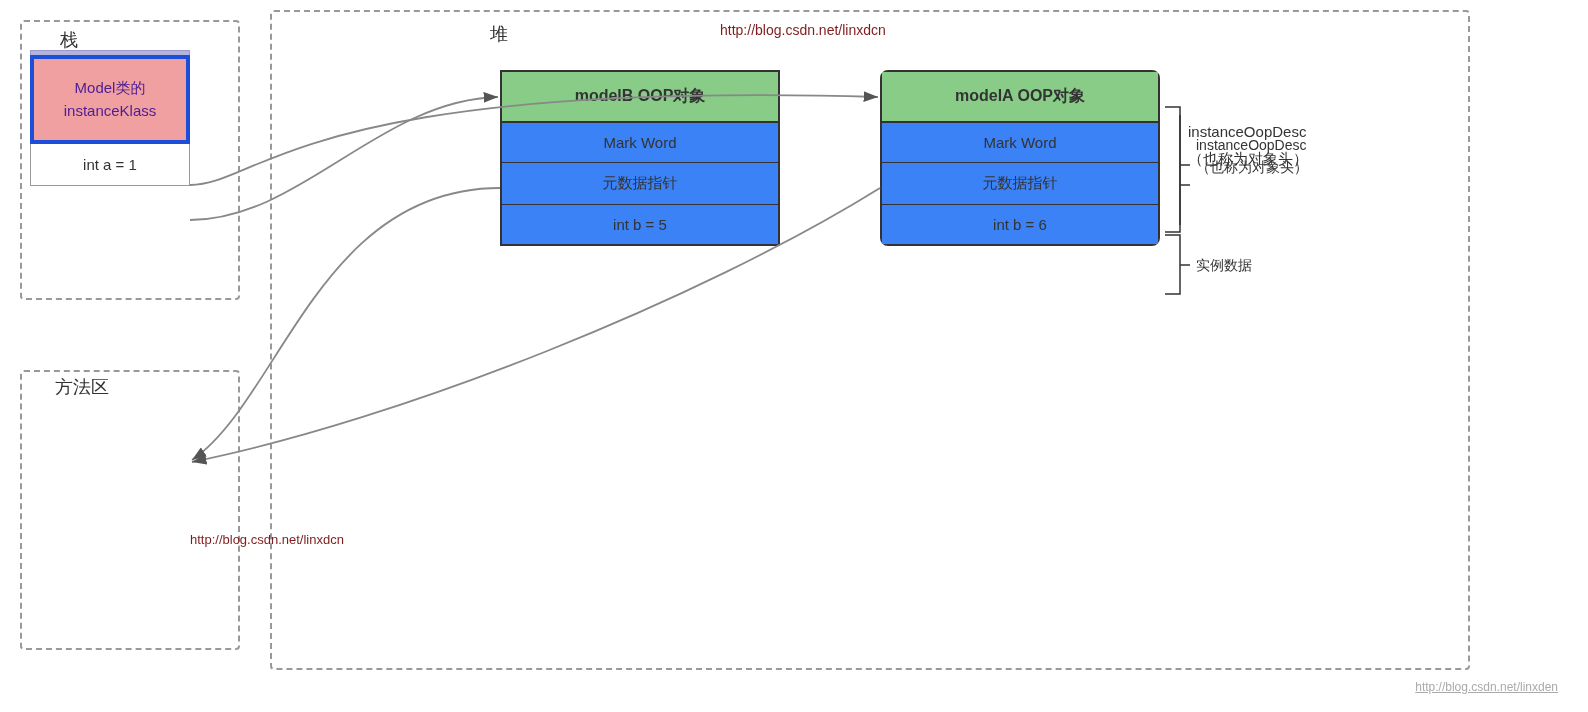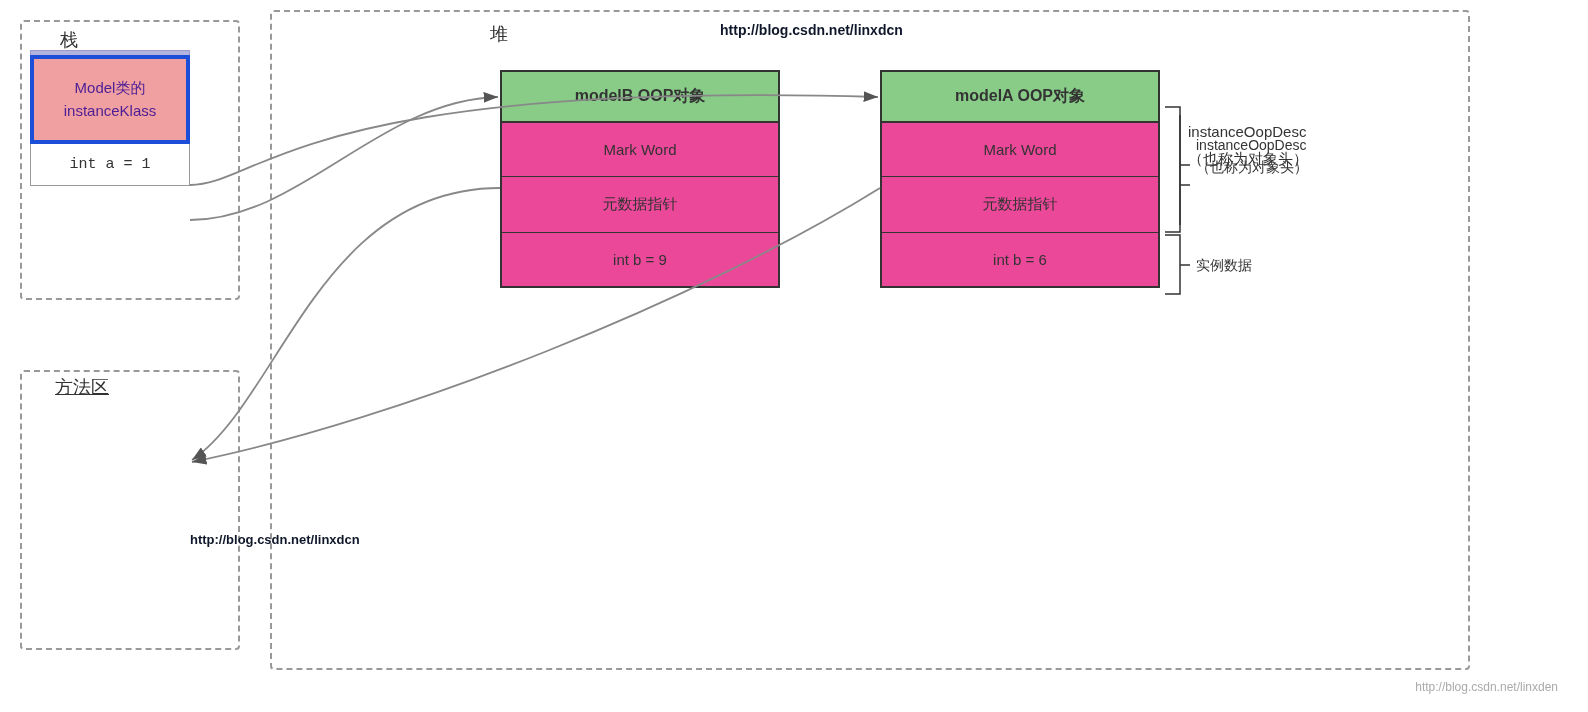--- a/index.html
+++ b/index.html
@@ -90,40 +90,41 @@
       border-bottom: 2px solid #333;
       padding: 14px;
       text-align: center;
       font-size: 16px;
       font-weight: bold;
       color: #333;
     }
 
     .oop-row {
       border-bottom: 1px solid #333;
-      padding: 18px 14px;
-      text-align: center;
-      font-size: 15px;
-      color: #333;
-      background: #ec4899;
+      padding: 11px 14px;
+      text-align: center;
+      font-size: 15px;
+      color: #333;
+      background: #3b82f6;
     }
     .oop-row:last-child {
       border-bottom: none;
     }
 
     
     .oop-modelB {
       top: 60px;
       left: 220px;
     }
 
     
     .oop-modelA {
       top: 60px;
       left: 600px;
+      border-radius: 8px;
     }
 
     
     .method-items {
       position: absolute;
       top: 55px;
       left: 30px;
       width: 160px;
     }
 
@@ -138,37 +139,35 @@
     }
 
     .method-row {
       background: #fff;
       border: 1px solid #999;
       border-top: none;
       padding: 12px;
       text-align: center;
       font-size: 15px;
       color: #333;
-      font-family: Liberation Mono, monospace;
     }
 
     
     .arrows-svg {
       position: absolute;
       top: 0;
       left: 0;
       width: 1588px;
       height: 712px;
       pointer-events: none;
     }
 
     .url-text {
       font-size: 14px;
-      color: #0f172a;
-      font-weight: bold;
+      color: #7f1d1d;
     }
 
     .url-text-small {
       font-size: 12px;
       color: #aaa;
     }
 
     .hotspot-label {
       position: absolute;
       font-size: 18px;
@@ -195,21 +194,21 @@
   <div class="stack-items">
     <div class="stack-item">int c = 10</div>
     <div class="stack-item">modelA引用</div>
     <div class="stack-item">modelB引用</div>
   </div>
 
   <div class="oop-box oop-modelB" style="position: absolute; top: 70px; left: 500px;">
     <div class="oop-header">modelB OOP对象</div>
     <div class="oop-row">Mark Word</div>
     <div class="oop-row">元数据指针</div>
-    <div class="oop-row">int b = 9</div>
+    <div class="oop-row">int b = 5</div>
   </div>
 
   <div class="oop-box oop-modelA" style="position: absolute; top: 70px; left: 880px;">
     <div class="oop-header">modelA OOP对象</div>
     <div class="oop-row">Mark Word</div>
     <div class="oop-row">元数据指针</div>
     <div class="oop-row">int b = 6</div>
   </div>
 
   <div style="position:absolute; top: 110px; left: 1170px;">
@@ -219,31 +218,31 @@
     </svg>
   </div>
   <div style="position:absolute; top: 118px; left: 1188px; font-size:15px; color:#333; line-height:1.8;">
     <span>instanceOopDesc</span><br>
     <span>（也称为对象头）</span>
   </div>
   <div style="position:absolute; top: 222px; left: 1188px; font-size:15px; color:#333;">
     
   </div>
 
-  <div class="area-label" style="top: 375px; left: 55px; text-decoration: underline;">方法区</div>
+  <div class="area-label" style="top: 375px; left: 55px;">方法区</div>
 
   <div class="method-items">
     <div class="method-klass">Model类的<br>instanceKlass</div>
     <div class="method-row">int a = 1</div>
   </div>
 
   <div class="url-text" style="position: absolute; top: 532px; left: 190px; font-size:13px;">http://blog.csdn.net/linxdcn</div>
 
 
-  <div class="url-text-small" style="position: absolute; bottom: 18px; right: 30px;">http://blog.csdn.net/linxden</div>
+  <div class="url-text-small" style="position: absolute; bottom: 18px; right: 30px; text-decoration: underline;">http://blog.csdn.net/linxden</div>
 
   <svg class="arrows-svg">
 
     <defs>
       <marker id="arrowhead" markerWidth="8" markerHeight="6" refX="8" refY="3" orient="auto">
         <polygon points="0 0, 8 3, 0 6" fill="#555"></polygon>
       </marker>
       <marker id="arrowhead2" markerWidth="8" markerHeight="6" refX="8" refY="3" orient="auto">
         <polygon points="0 0, 8 3, 0 6" fill="#555"></polygon>
       </marker>

